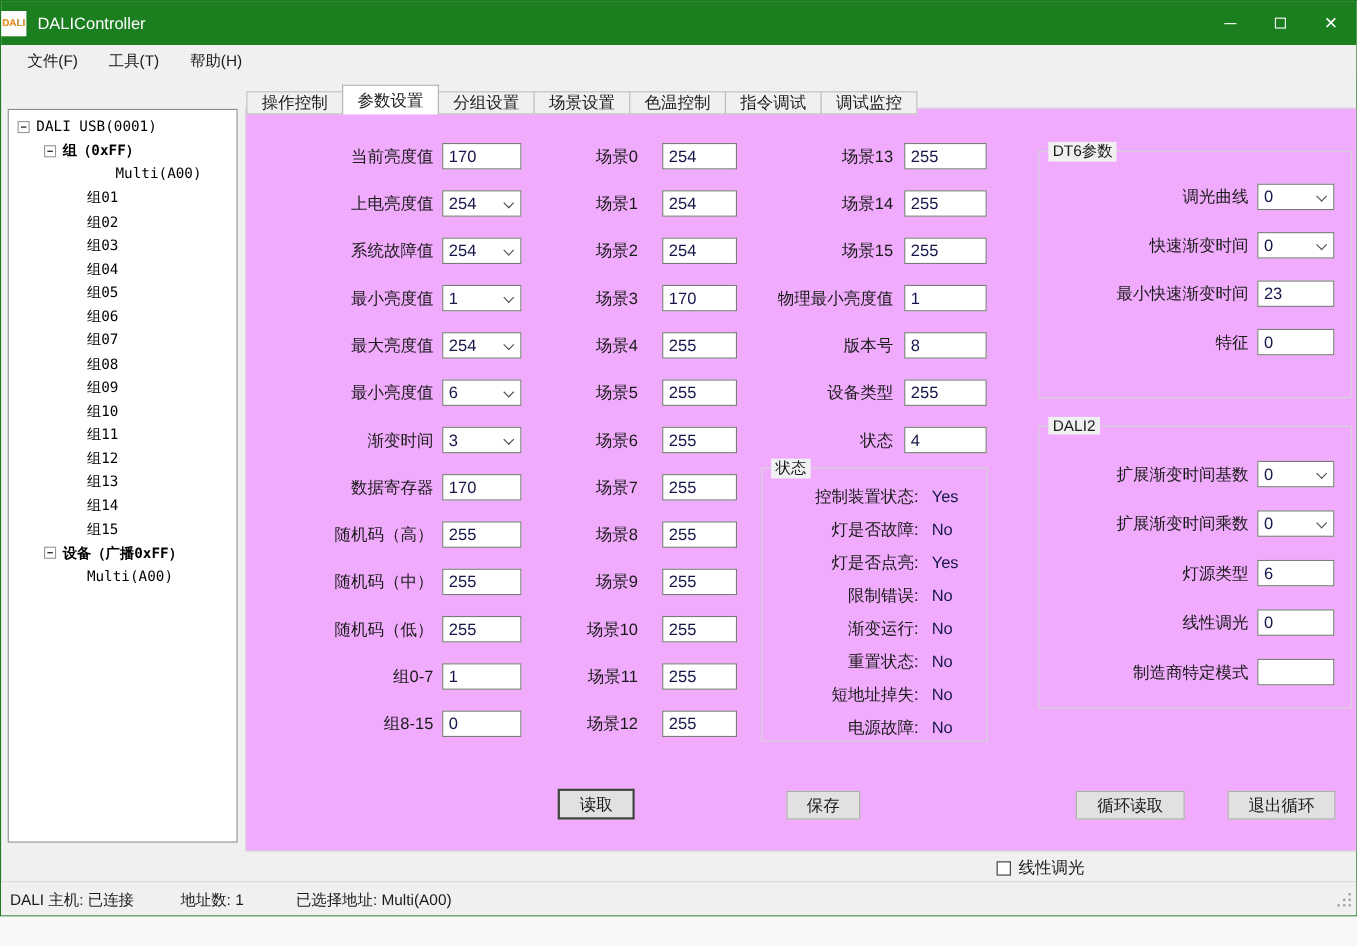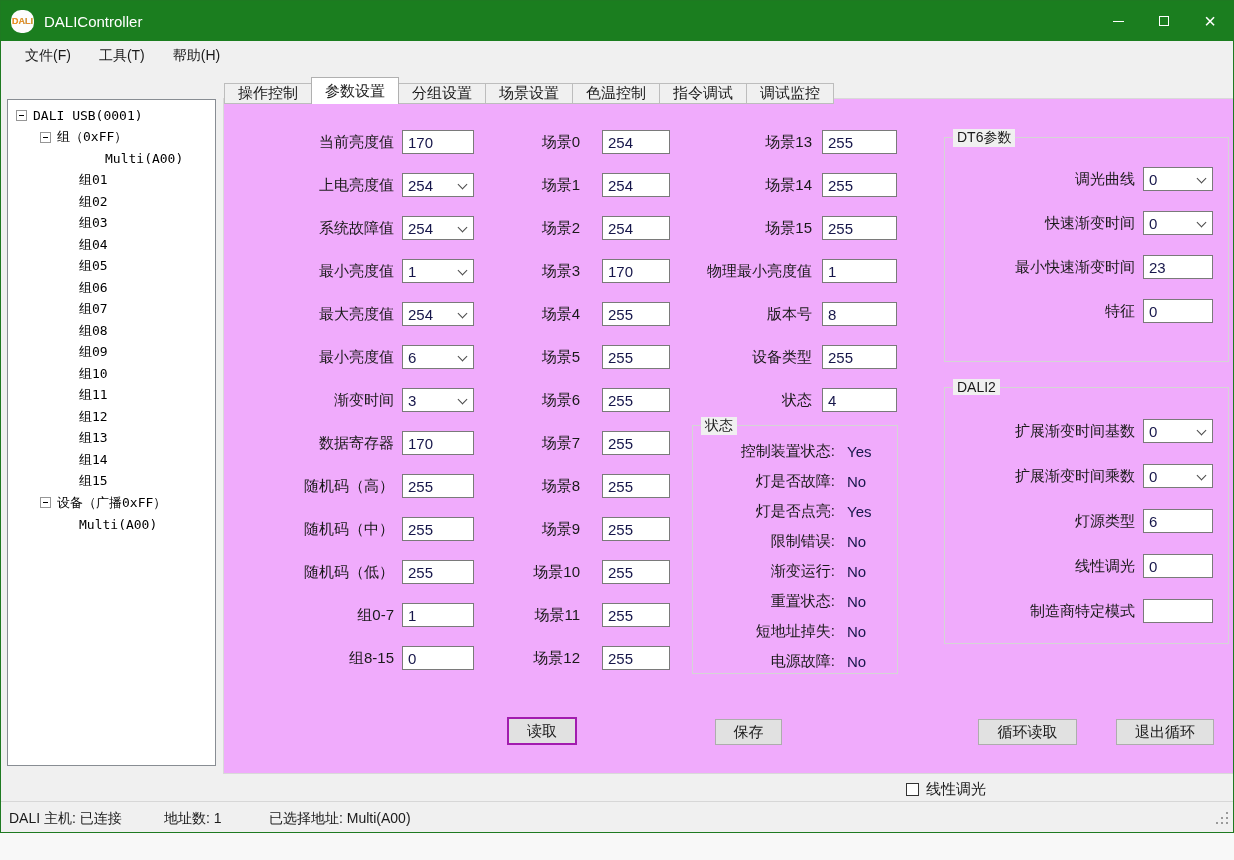--- a/index.html
+++ b/index.html
@@ -1,39 +1,39 @@
 <!DOCTYPE html>
 <html><head>
 <meta charset="utf-8">
 <style>
   * { box-sizing: border-box; margin: 0; padding: 0; }
   html,body { width:1234px; height:860px; background:#f8f8f8; font-family:"Liberation Sans","DejaVu Sans",sans-serif; }
   .window { position:relative; width:1234px; height:833px; background:#f0f0f0; border:1px solid #1e7a21; overflow:hidden; }
 
   
   .titlebar { position:absolute; left:0; top:0; width:100%; height:40px; background:#1b7e1f; display:flex; align-items:center; }
-  .app-icon { width:23px; height:23px; background:#fff; margin-left:10px; display:flex; align-items:center; justify-content:center;
-              font-size:9px; font-weight:bold; letter-spacing:0; background:#fdfdfd; border-radius:10px;
+  .app-icon { width:23px; height:23px; background:#fff; margin-left:0; display:flex; align-items:center; justify-content:center;
+              font-size:9px; font-weight:bold; letter-spacing:0; background:#fdfdfd; border-radius:0;
               color:#e8912d; text-shadow:0 0 0 #e8912d; overflow:hidden; }
   .app-icon span { background:linear-gradient(90deg,#e8912d 0%,#e3c02e 40%,#39a0d8 70%,#6cbf44 100%); -webkit-background-clip:text; background-clip:text; color:transparent; }
   .window-title { color:#ffffff; font-size:15px; margin-left:10px; }
   .tb-spacer { flex:1; }
   .tb-btn { width:46px; height:40px; display:flex; align-items:center; justify-content:center; color:#fff; }
   .glyph-min { width:11px; height:1px; background:#fff; }
   .glyph-max { width:10px; height:10px; border:1px solid #fff; }
   .glyph-close { font-size:20px; line-height:1; color:#fff; font-weight:300; }
 
   
   .menubar { position:absolute; left:0; top:40px; width:100%; height:30px; background:#f0f0f0; display:flex; align-items:center; padding-left:10px; }
   .menu-item { padding:4px 14px; font-size:14px; color:#1a1a1a; }
 
   
   .tree-panel { position:absolute; left:6px; top:98px; width:209px; height:667px; background:#ffffff; border:1px solid #888d93; padding:5px 2px; overflow:hidden; }
   .tree-row { height:21.5px; display:flex; align-items:center; font-family:"DejaVu Sans Mono",monospace; font-size:13px; color:#000; white-space:nowrap; }
-  .tree-row.lv0 { padding-left:6px; } .tree-row.lv1 { padding-left:30px; }
+  .tree-row.lv0 { padding-left:6px; } .tree-row.lv1 { padding-left:30px;font-weight:bold; }
   .tree-row.lv2 { padding-left:52px; } .tree-row.lv3 { padding-left:78px; }
   .expander { position:relative; width:11px; height:11px; border:1px solid #969696; background:#fff; margin-right:6px; flex:0 0 11px; }
   .expander::after { content:""; position:absolute; left:2px; top:4px; width:5px; height:1px; background:#000; }
   .expander.noexp { visibility:hidden; }
 
   
   .tabstrip { position:absolute; left:224px; top:73px; display:flex; align-items:flex-end; z-index:3; }
   .tab { height:21px; margin-top:3px; padding:0 13px; display:flex; align-items:center; font-size:15px; color:#1a1a1a;
          background:#f0f0f0; border:1px solid #bdbdbd; margin-left:-1px; }
   .tab.selected { height:27px; background:#ffffff; border:1px solid #b0b0b0; border-bottom:none; z-index:4; }
@@ -66,21 +66,21 @@
   .dali2-group{ left:720px; top:288px; width:285px; height:257px; }
   .gb-rows { padding-top:29px; }
   .dali2-group .gb-rows { padding-top:31px; }
   .dt6-group .frow, .dali2-group .frow { margin-bottom:20px; }
   .dali2-group .frow { margin-bottom:21px; }
   .dt6-group .flabel, .dali2-group .flabel { width:190px; margin-right:8px; }
   .dt6-group .fbox, .dali2-group .fbox { width:70px; }
 
   
   .btn { position:absolute; height:26px; background:#e1e1e1; border:1px solid #adadad; display:flex; align-items:center; justify-content:center; font-size:15px; color:#1a1a1a; }
-  .btn-read { left:283px; top:618px; width:70px; height:28px; border:2px solid #a21caf; }
+  .btn-read { left:283px; top:618px; width:70px; height:28px; border:2px solid #404040; }
   .btn-save { left:491px; top:620px; width:67px; }
   .btn-loop { left:754px; top:620px; width:99px; }
   .btn-exit { left:892px; top:620px; width:98px; }
 
   
   .chk-row { position:absolute; left:905px; top:778px; display:flex; align-items:center; height:20px; }
   .chk-box { width:13px; height:13px; border:1px solid #333; background:#fff; margin-right:7px; }
   .chk-label { font-size:15px; color:#1a1a1a; }
 
   .statusbar { position:absolute; left:0; top:800px; width:100%; height:32px; background:#f0f0f0; border-top:1px solid #d7d7d7; }

